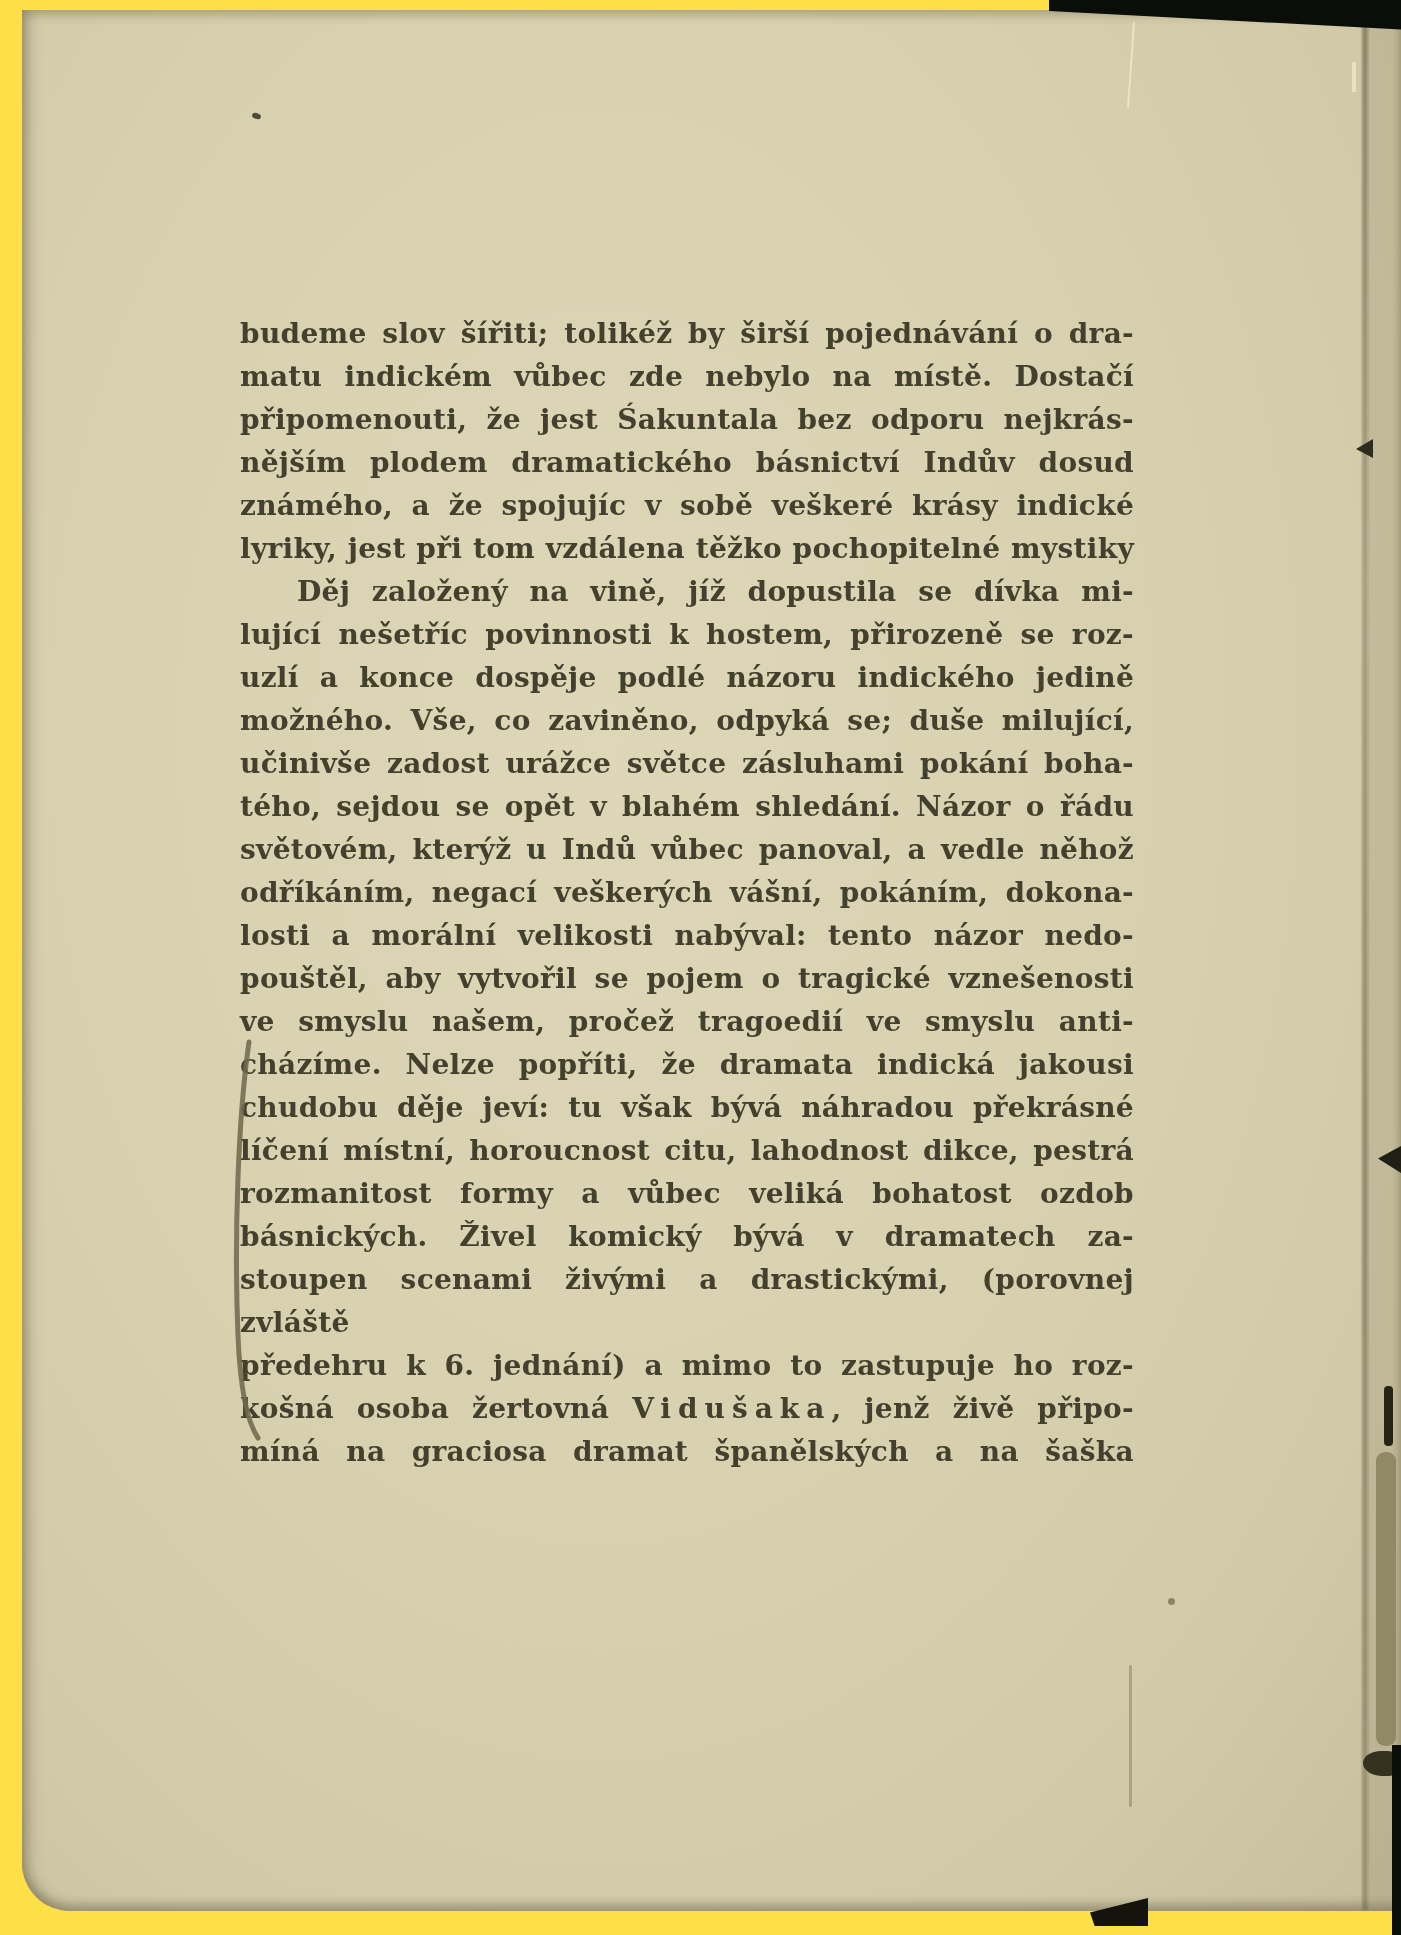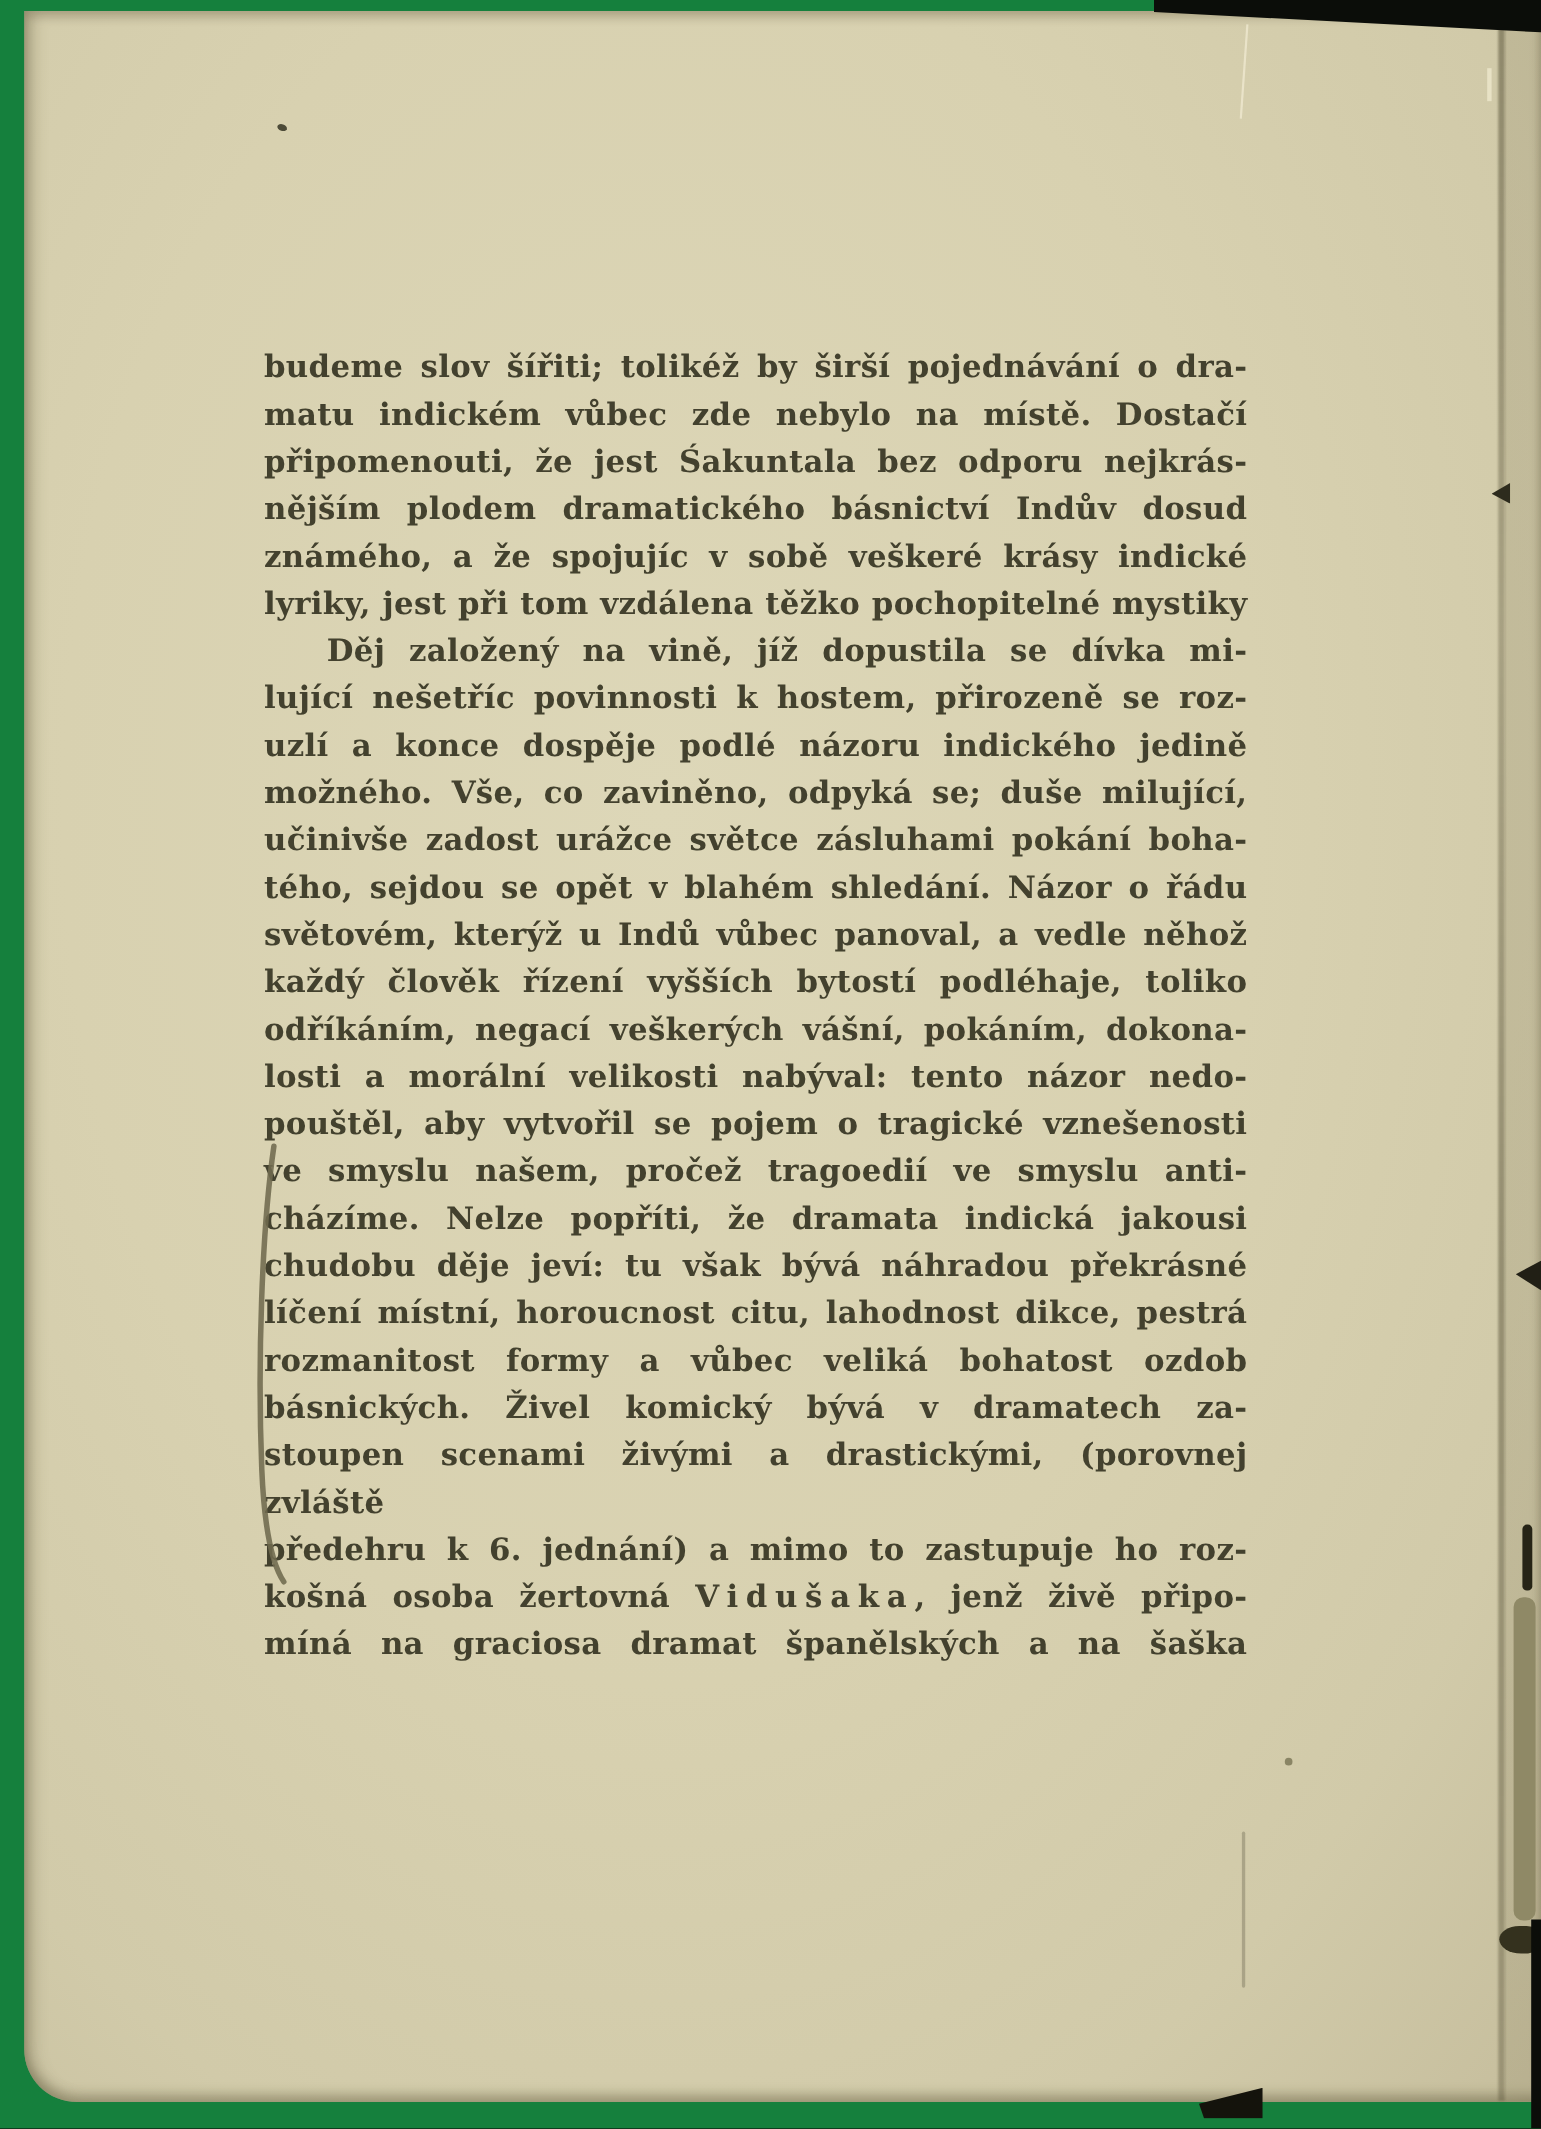--- a/index.html
+++ b/index.html
@@ -1,20 +1,20 @@
 <!DOCTYPE html>
 <html><head>
 <meta charset="utf-8">
 <style>
   html, body { margin: 0; padding: 0; background: #0b0d09; }
   .scene {
     position: relative;
     width: 1401px;
     height: 1935px;
-    background: #15803d;
+    background: #fde047;
     overflow: hidden;
     font-family: "DejaVu Serif", "Liberation Serif", serif;
   }
   
   .page {
     position: absolute;
     left: 22px; top: 10px; right: 0; bottom: 24px;
     background: radial-gradient(ellipse at 42% 38%,
         #ddd7b8 0%, #d8d1b0 48%, #d1caa9 78%, #c7bf9e 98%);
     border-bottom-left-radius: 48px;
@@ -121,21 +121,20 @@
       <div class="line">nějším plodem dramatického básnictví Indův dosud</div>
       <div class="line">známého, a že spojujíc v sobě veškeré krásy indické</div>
       <div class="line">lyriky, jest při tom vzdálena těžko pochopitelné mystiky</div>
       <div class="line indent">Děj založený na vině, jíž dopustila se dívka mi-</div>
       <div class="line">lující nešetříc povinnosti k hostem, přirozeně se roz-</div>
       <div class="line">uzlí a konce dospěje podlé názoru indického jedině</div>
       <div class="line">možného. Vše, co zaviněno, odpyká se; duše milující,</div>
       <div class="line">učinivše zadost urážce světce zásluhami pokání boha-</div>
       <div class="line">tého, sejdou se opět v blahém shledání. Názor o řádu</div>
       <div class="line">světovém, kterýž u Indů vůbec panoval, a vedle něhož</div>
-      <div class="line">každý člověk řízení vyšších bytostí podléhaje, toliko</div>
       <div class="line">odříkáním, negací veškerých vášní, pokáním, dokona-</div>
       <div class="line">losti a morální velikosti nabýval: tento názor nedo-</div>
       <div class="line">pouštěl, aby vytvořil se pojem o tragické vznešenosti</div>
       <div class="line">ve smyslu našem, pročež tragoedií ve smyslu anti-</div>
       <div class="line">cházíme. Nelze popříti, že dramata indická jakousi</div>
       <div class="line">chudobu děje jeví: tu však bývá náhradou překrásné</div>
       <div class="line">líčení místní, horoucnost citu, lahodnost dikce, pestrá</div>
       <div class="line">rozmanitost formy a vůbec veliká bohatost ozdob</div>
       <div class="line">básnických. Živel komický bývá v dramatech za-</div>
       <div class="line">stoupen scenami živými a drastickými, (porovnej zvláště</div>

